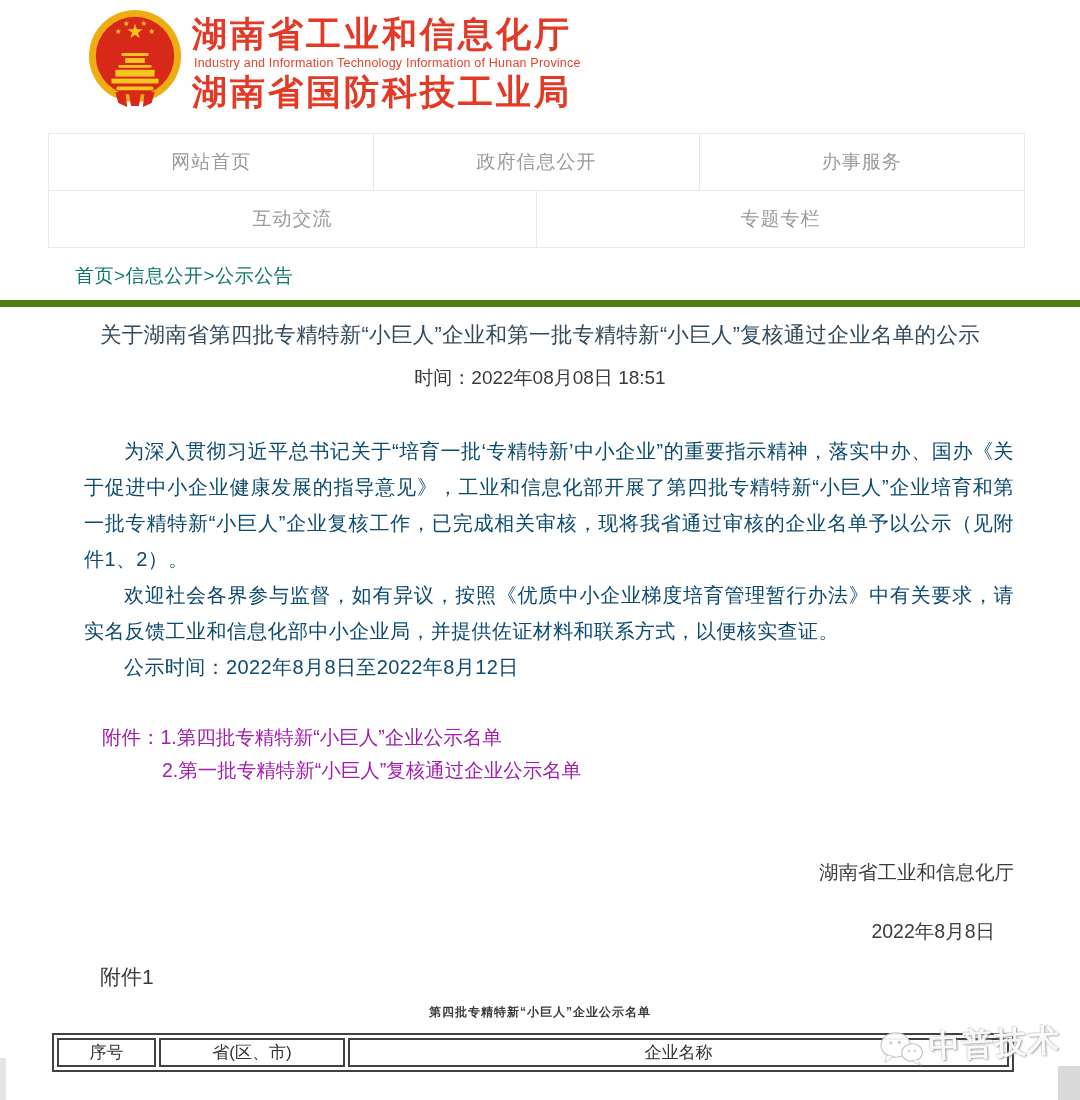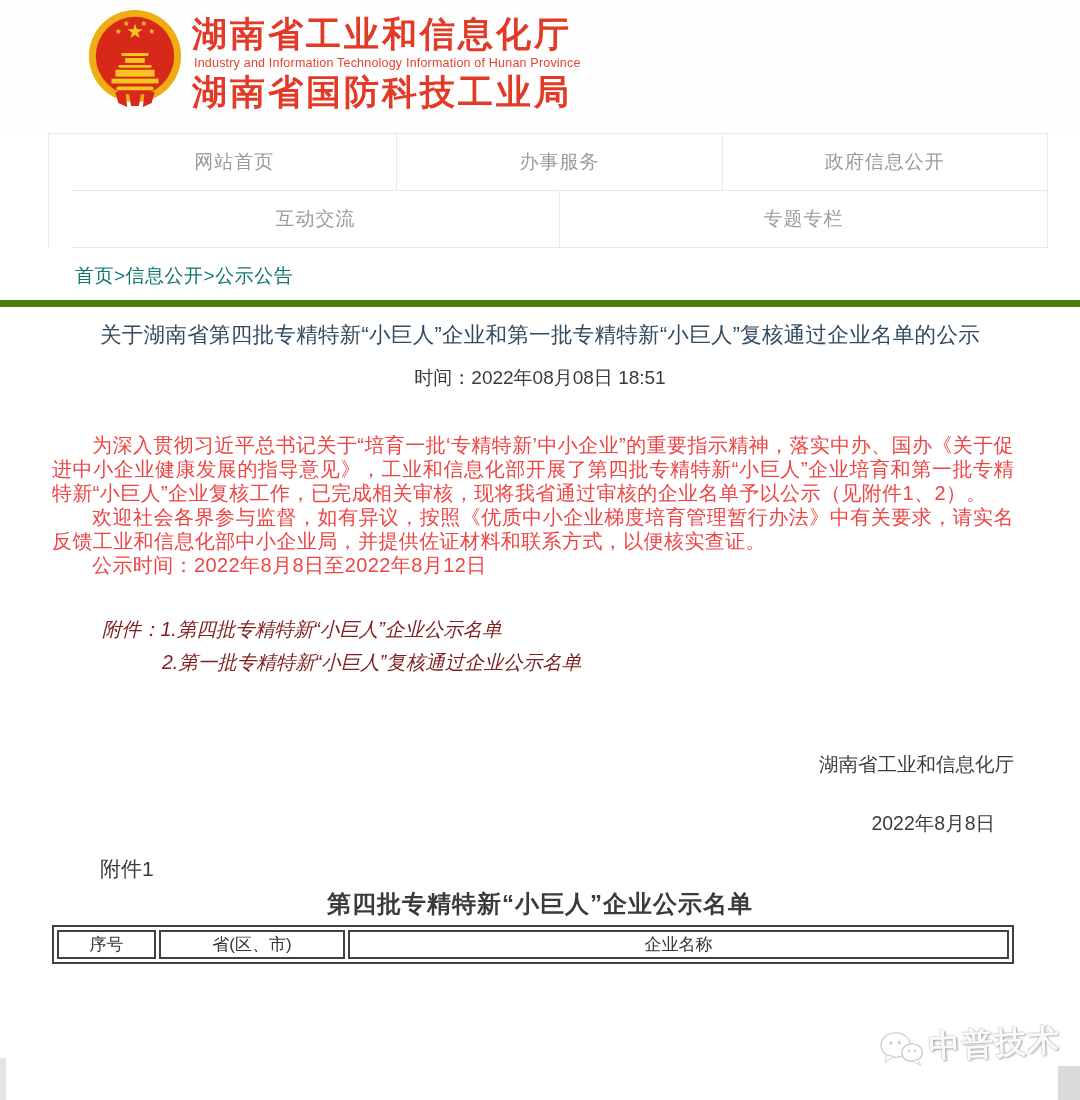--- a/index.html
+++ b/index.html
@@ -16,21 +16,21 @@
   .org-cn {
     color:#e23a26; font-size:35px; font-weight:bold; letter-spacing:3px;
     line-height:1.05; white-space:nowrap;
   }
   .org-en {
     color:#e24530; font-size:12.5px; letter-spacing:0.2px; margin:3px 0 4px 2px;
     white-space:nowrap;
   }
 
   
-  .main-nav { margin-left:48px; width:975px; border:1px solid #e9e9e9; border-bottom:none;padding-left:23px; }
+  .main-nav { margin-left:48px; width:975px; border:1px solid #e9e9e9; border-bottom:none; }
   .nav-row { display:flex; height:56px; border-bottom:1px solid #e9e9e9; }
   .nav-cell {
     flex:1; display:flex; align-items:center; justify-content:center;
     color:#9b9b9b; font-size:19px; letter-spacing:1px;
     border-right:1px solid #e9e9e9; background:#fff; cursor:pointer;
   }
   .nav-cell:last-child { border-right:none; }
 
   
   .breadcrumb-bar {
@@ -39,37 +39,37 @@
   }
 
   
   .article-title {
     margin-top:13px; text-align:center; color:#334a5e;
     font-size:21.5px; font-weight:normal; letter-spacing:0.3px;
   }
   .article-time { margin-top:16px; text-align:center; font-size:19px; color:#3a3a3a; }
 
   .body-text {
-    margin:42px 66px 0 52px; font-size:20px; color:#ef4444;
-    line-height:24px; letter-spacing:0.4px; text-align:justify;
+    margin:42px 66px 0 84px; font-size:20px; color:#0c4a6e;
+    line-height:36px; letter-spacing:0.4px; text-align:justify;
   }
   .body-text p { margin:0; text-indent:2em; }
 
-  .attachments { margin:36px 66px 0 62px; font-size:19.5px; color:#7f1d1d; line-height:33px;font-style:italic; }
+  .attachments { margin:36px 66px 0 62px; font-size:19.5px; color:#a21caf; line-height:33px; }
   .att-line-1 { padding-left:40px; }
   .att-line-2 { padding-left:100px; }
 
   .signature { margin-top:72px; text-align:right; font-size:19.5px; color:#3c3c3c; }
   .sig-org  { padding-right:66px; }
   .sig-date { padding-right:85px; margin-top:32px; }
 
   
   .annex-label { margin:20px 0 0 100px; font-size:21px; color:#3c3c3c; line-height:24px; }
   .annex-title {
-    margin-top:10px; text-align:center; font-size:24px; font-weight:bold;
+    margin-top:10px; text-align:center; font-size:12px; font-weight:bold;
     color:#3a3a3a; letter-spacing:1px; line-height:26px;
   }
   .annex-table {
     margin:8px 0 0 52px; width:962px;
     border-collapse:separate; border-spacing:3px; border:2px solid #414141;
     table-layout:fixed;
   }
   .annex-table td {
     border:2px solid #414141; font-size:17px; color:#333;
     height:25px; text-align:center; padding:0; background:#fff;
@@ -118,22 +118,22 @@
   <div class="header-text">
     <div class="org-cn">湖南省工业和信息化厅</div>
     <div class="org-en">Industry and Information Technology Information of Hunan Province</div>
     <div class="org-cn">湖南省国防科技工业局</div>
   </div>
 </div>
 
 <div class="main-nav">
   <div class="nav-row">
     <div class="nav-cell">网站首页</div>
+    <div class="nav-cell">政府信息公开</div>
     <div class="nav-cell">办事服务</div>
-    <div class="nav-cell">政府信息公开</div>
   </div>
   <div class="nav-row">
     <div class="nav-cell">互动交流</div>
     <div class="nav-cell">专题专栏</div>
   </div>
 </div>
 
 <div class="breadcrumb-bar">首页&gt;信息公开&gt;公示公告</div>
 
 <div class="article-title">关于湖南省第四批专精特新“小巨人”企业和第一批专精特新“小巨人”复核通过企业名单的公示</div>

